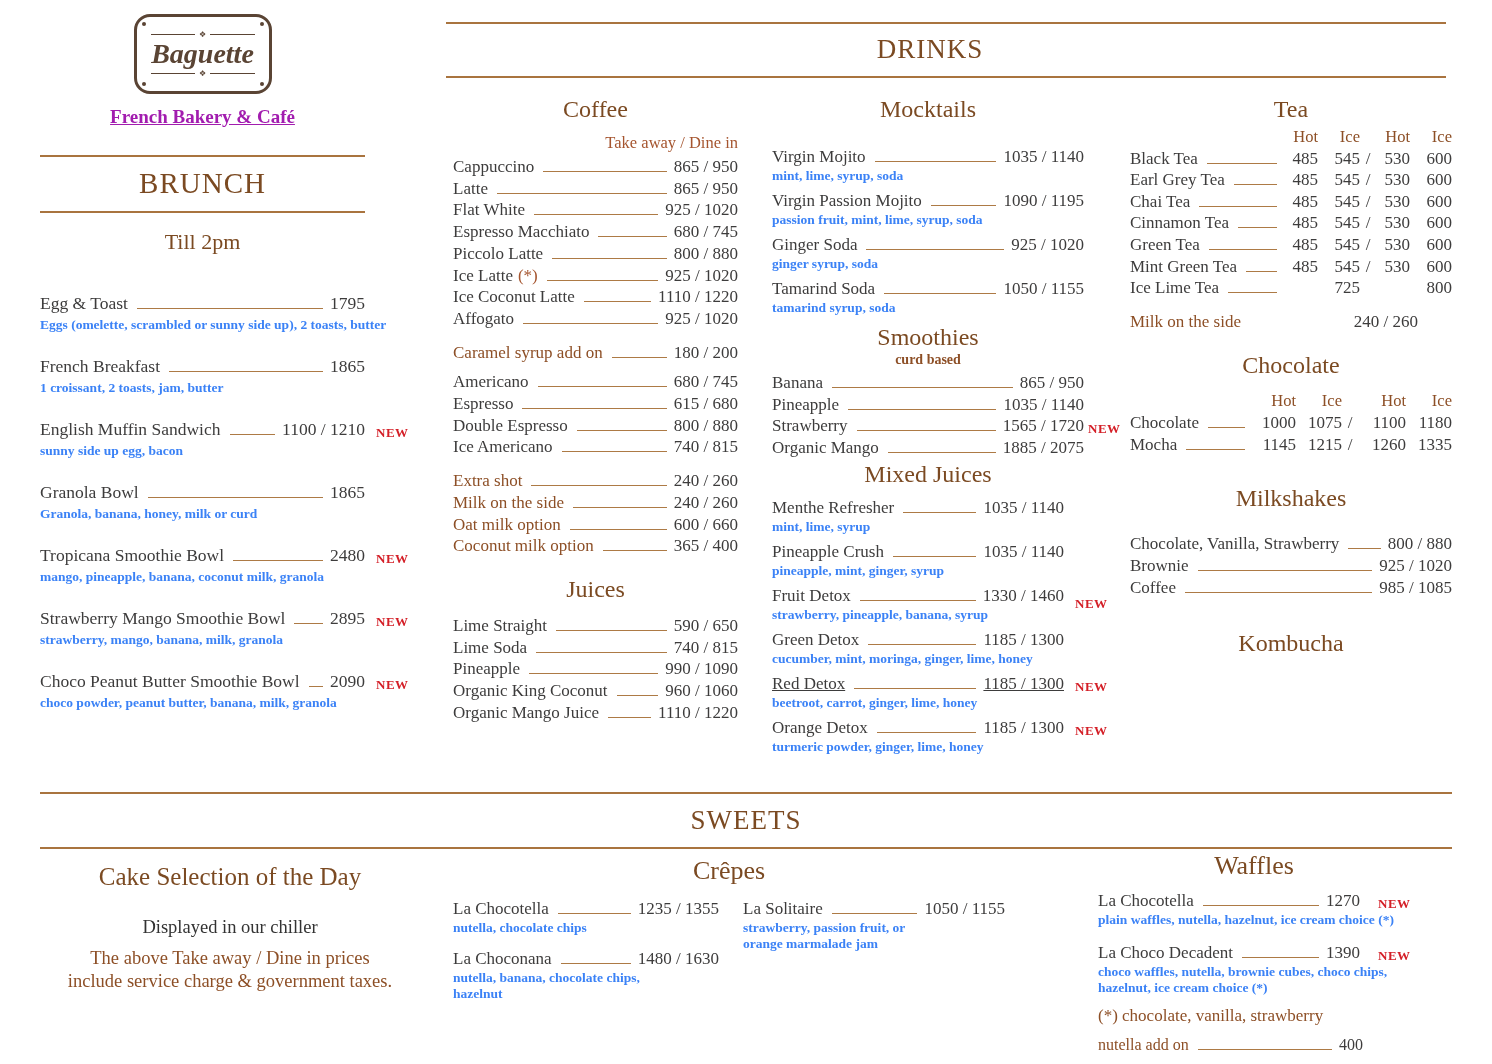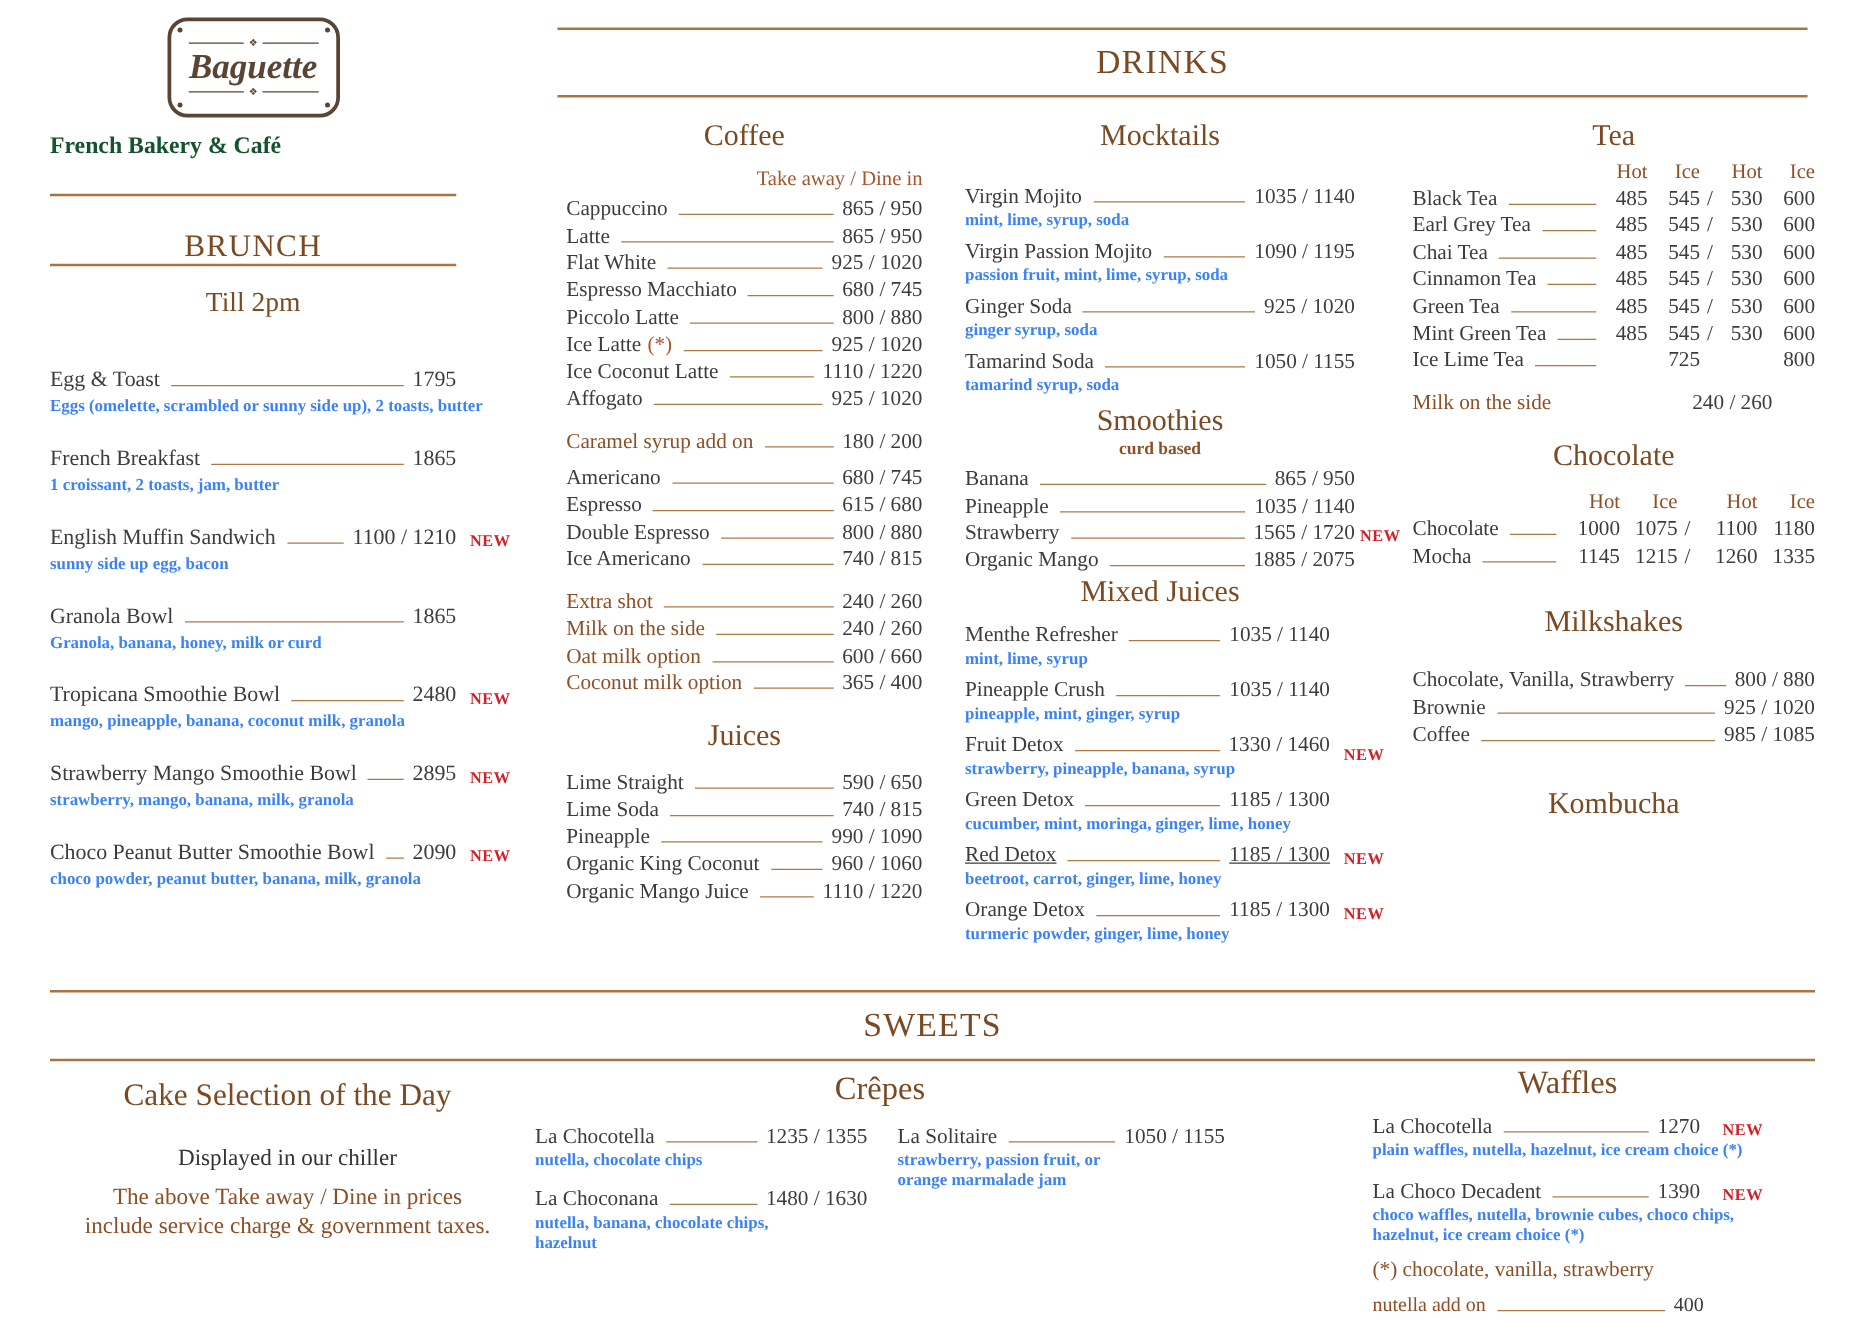--- a/index.html
+++ b/index.html
@@ -36,21 +36,21 @@
   .b-item .row{font-size:17.5px;line-height:23px;}
   .b-item .desc{white-space:nowrap;margin-top:1px;line-height:17px;}
   
   .logo-badge{width:132px;height:74px;border:3px solid #5a4434;border-radius:16px;margin:0 auto;position:relative;
     display:flex;flex-direction:column;justify-content:center;}
   .logo-text{font-size:28px;font-style:italic;font-weight:bold;color:#5a4434;text-align:center;line-height:30px;}
   .orn{display:flex;align-items:center;color:#5a4434;font-size:8px;margin:0 14px;}
   .orn:before,.orn:after{content:"";flex:1;border-top:1px solid #5a4434;}
   .orn span{padding:0 4px;}
   .dot{position:absolute;width:4px;height:4px;border-radius:50%;background:#5a4434;}
-  .tagline{font-size:19px;font-weight:bold;color:#14532d;}
+  .tagline{font-size:19px;font-weight:bold;color:#a21caf;text-align:center;text-decoration:underline;}
   .m-item{margin-bottom:6px;}
   .m-item .row{line-height:22px;}
 </style>
 </head>
 <body>
 
 <div class="abs" style="left:40px;top:14px;width:325px;">
   <div class="logo-badge">
     <span class="dot" style="left:5px;top:5px;"></span>
     <span class="dot" style="right:5px;top:5px;"></span>
@@ -61,21 +61,21 @@
       </div>
     <div class="logo-text">Baguette</div>
     <div class="orn">
         <span>❖</span>
       </div>
   </div>
   <div class="tagline" style="margin-top:12px;">French Bakery &amp; Café</div>
 </div>
 
 <div class="hr" style="left:40px;top:155px;width:325px;"></div>
-<div class="abs big-title" style="left:40px;top:184px;width:325px;font-size:25px;">BRUNCH</div>
+<div class="abs big-title" style="left:40px;top:167px;width:325px;font-size:29px;">BRUNCH</div>
 <div class="hr" style="left:40px;top:211px;width:325px;"></div>
 <div class="abs center" style="left:40px;top:229px;width:325px;font-size:22px;color:#7b4a22;">Till 2pm</div>
 
 <div class="abs" style="left:40px;top:292px;width:325px;">
   <div class="b-item">
     <div class="row">
         <span class="nm">Egg &amp; Toast</span>
         <span class="ld"></span>
         <span class="pr">1795</span>
       </div>
@@ -521,21 +521,21 @@
 
 <div class="abs" style="left:40px;top:862px;width:380px;">
   <div class="sec-title" style="font-size:25px;">Cake Selection of the Day</div>
   <div class="center" style="margin-top:24px;font-size:18.5px;color:#333;line-height:23px;">Displayed in our chiller</div>
   <div class="center brown" style="margin-top:8px;font-size:18.5px;line-height:23px;">
     <div>The above Take away / Dine in prices</div>
     <div>include service charge &amp; government taxes.</div>
   </div>
 </div>
 
-<div class="abs" style="left:428px;top:854px;width:552px;">
+<div class="abs" style="left:453px;top:854px;width:552px;">
   <div class="sec-title" style="font-size:26px;line-height:34px;">Crêpes</div>
   <div style="display:flex;margin-top:10px;">
     <div style="width:266px;">
       <div class="m-item" style="margin-bottom:12px;">
           <div class="row">
             <span class="nm">La Chocotella</span>
             <span class="ld"></span>
             <span class="pr">1235 / 1355</span>
           </div>
           <div class="desc">nutella, chocolate chips</div>

